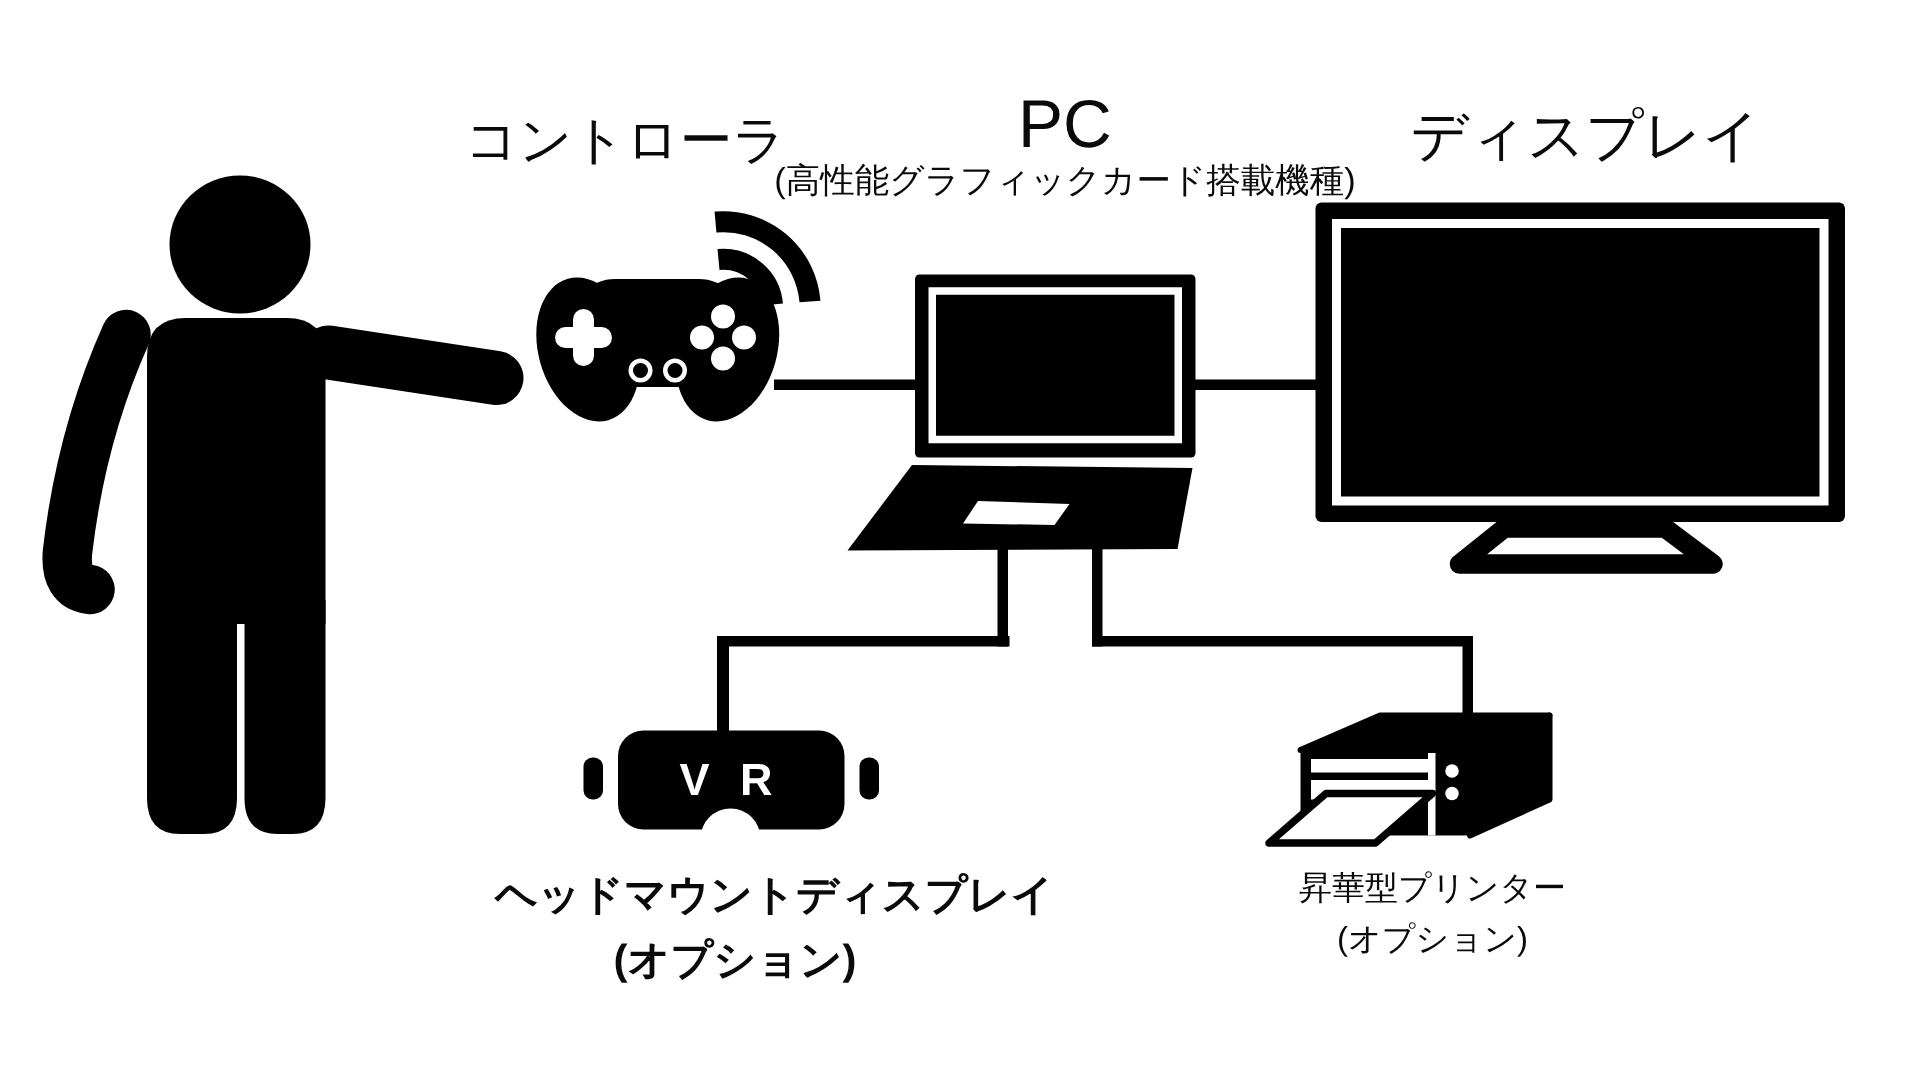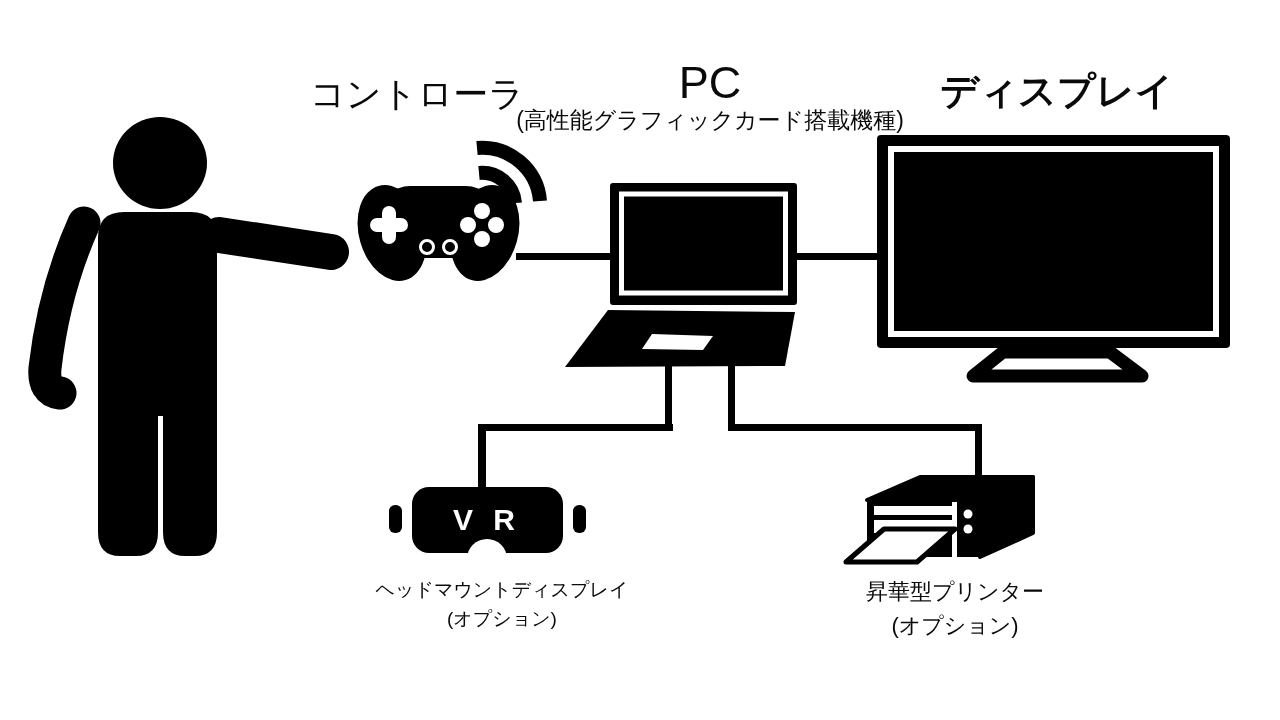--- a/index.html
+++ b/index.html
@@ -10,22 +10,22 @@
   .diagram-svg{position:absolute;left:0;top:0;width:1280px;height:720px;}
   .label{
     position:absolute;color:#0a0a0a;text-align:center;white-space:nowrap;
     line-height:1.15;
   }
   .label .sub{display:block;}
   .lbl-controller{left:277px;top:74px;width:280px;font-size:35px;}
   .lbl-pc{left:510px;top:60px;width:400px;}
   .lbl-pc .ttl{display:block;font-size:45px;line-height:1.0;}
   .lbl-pc .sub{font-size:23px;margin-top:2px;}
-  .lbl-display{left:917px;top:70px;width:280px;font-size:38px;font-weight:bold;}
-  .lbl-hmd{left:342px;top:575px;width:320px;font-size:19px;line-height:1.55;}
+  .lbl-display{left:917px;top:70px;width:280px;font-size:38px;}
+  .lbl-hmd{left:330px;top:575px;width:320px;font-size:28px;line-height:1.55;font-weight:bold;}
   .lbl-printer{left:820px;top:575px;width:270px;font-size:22px;line-height:1.55;}
 </style>
 </head>
 <body>
 
 <div class="canvas">
 
   <svg class="diagram-svg" viewBox="0 0 1280 720">
 
     <g fill="#000000">

